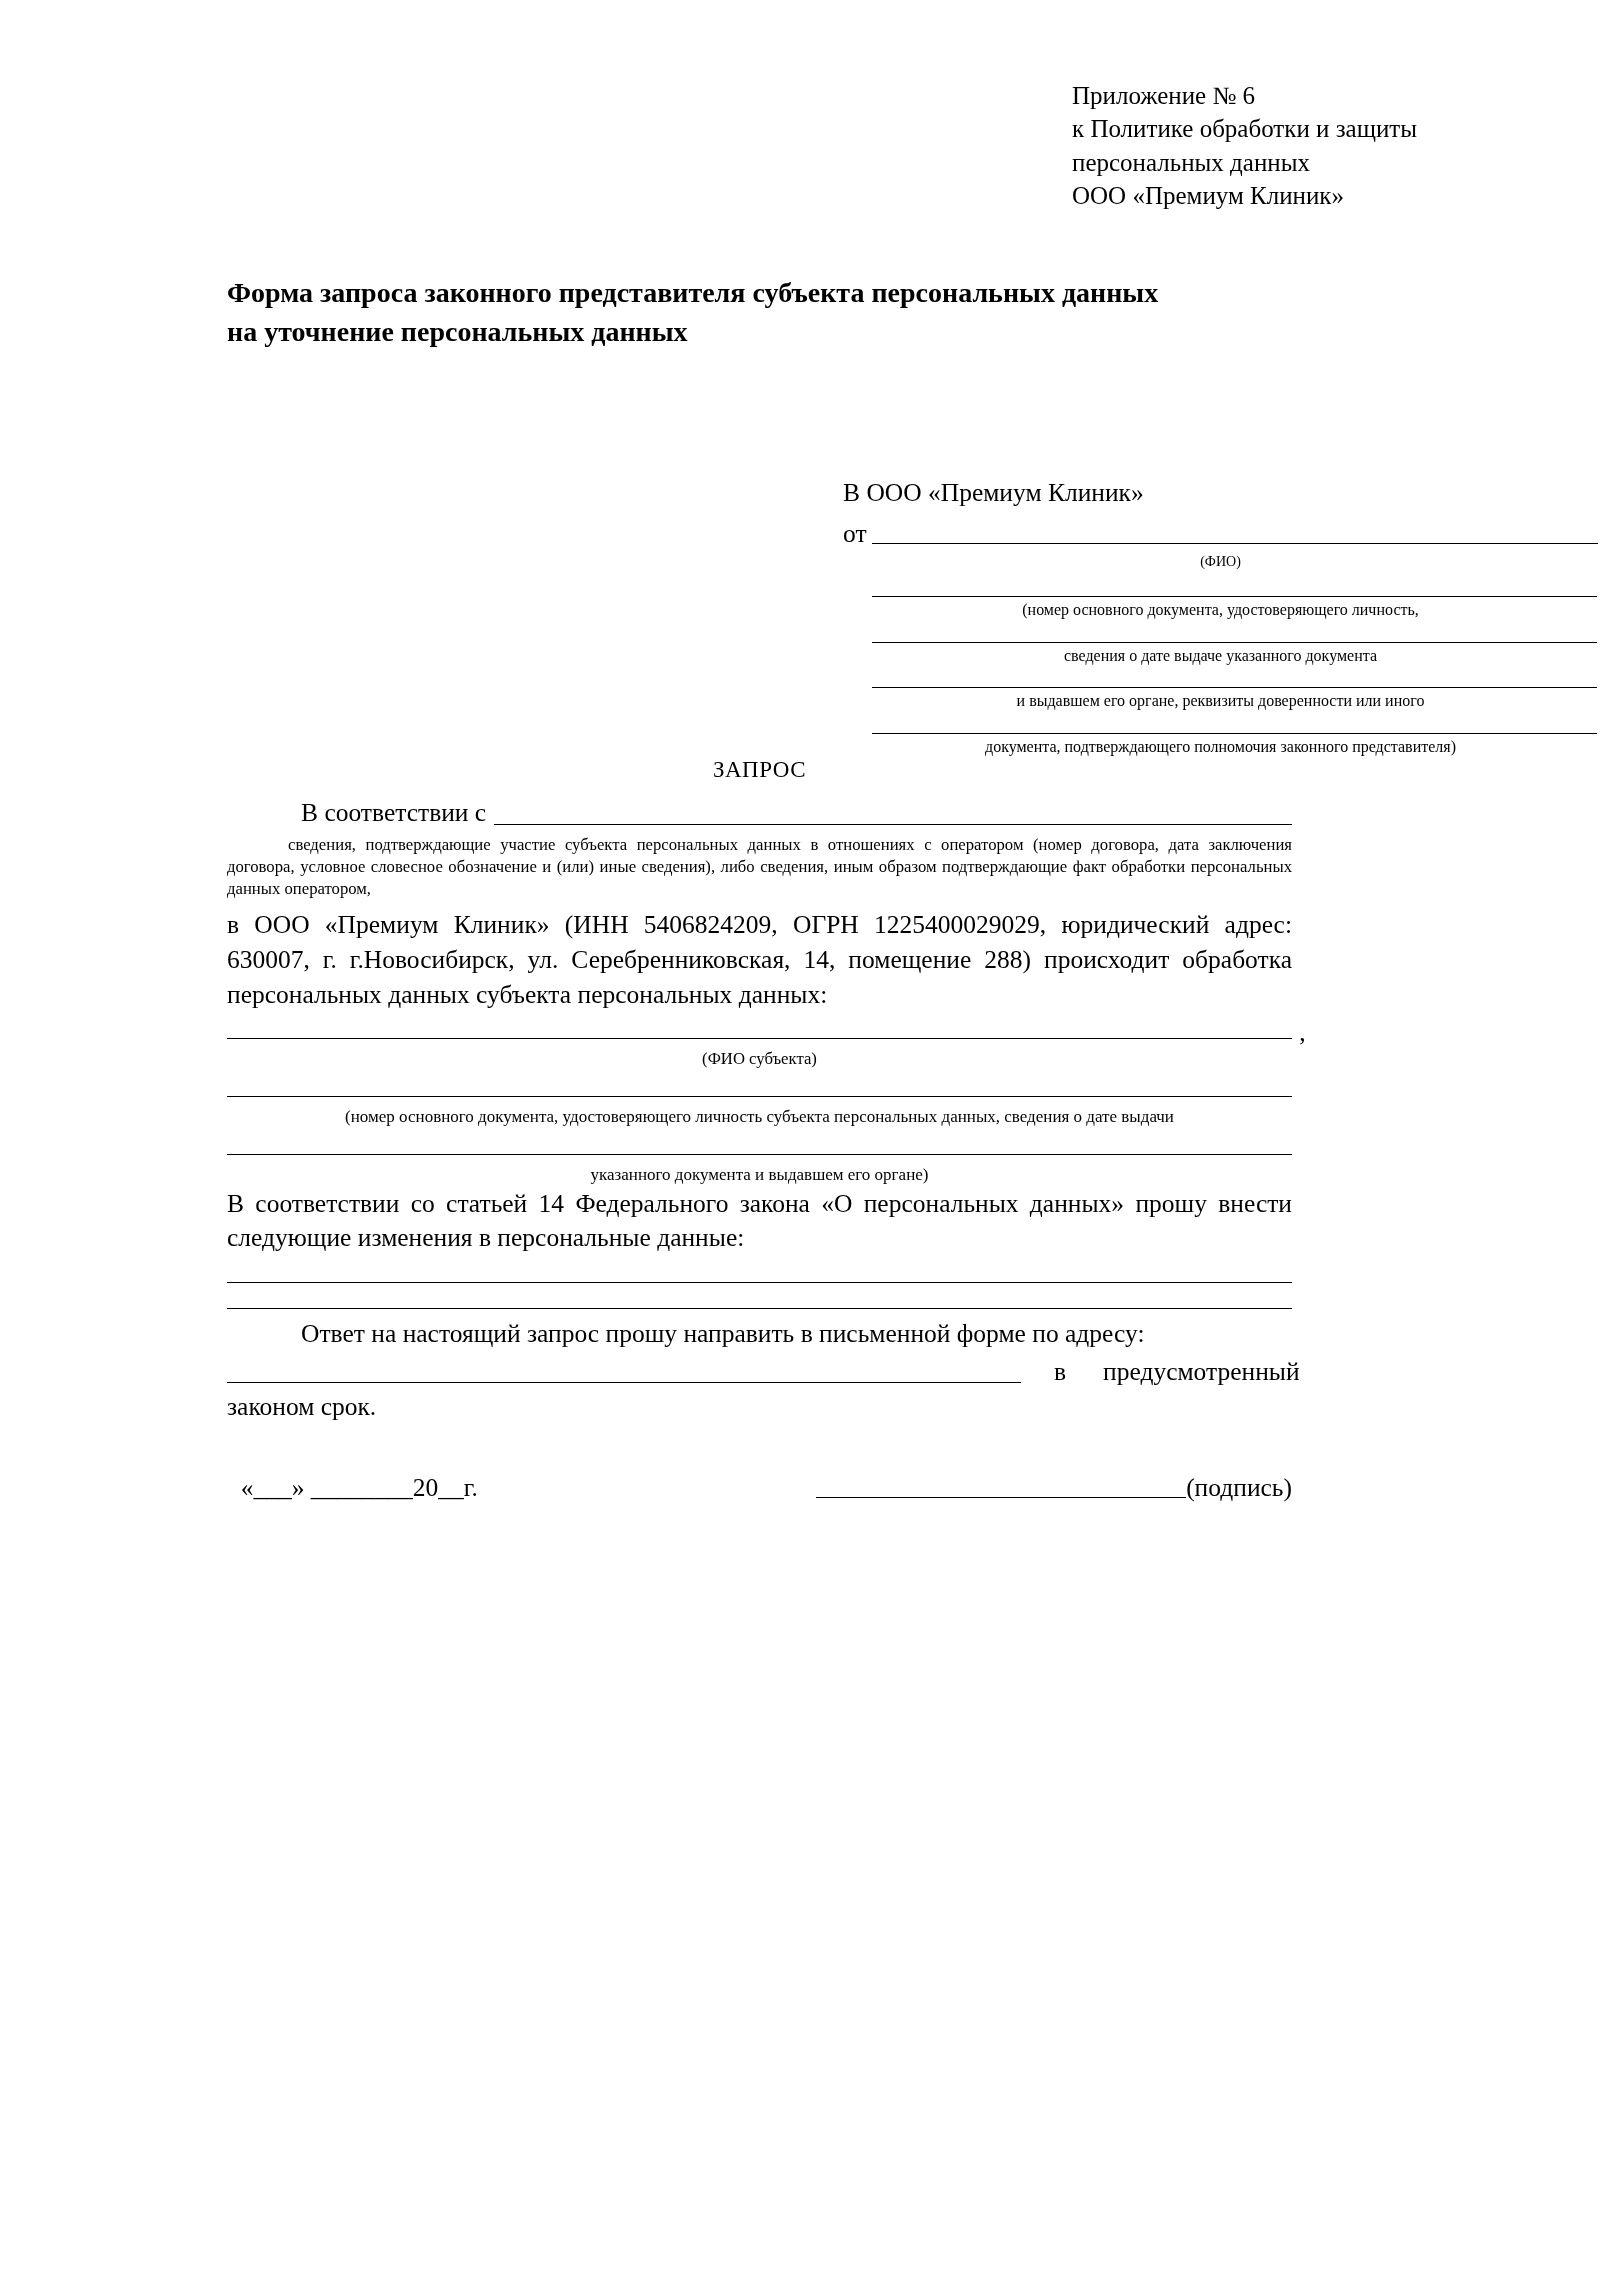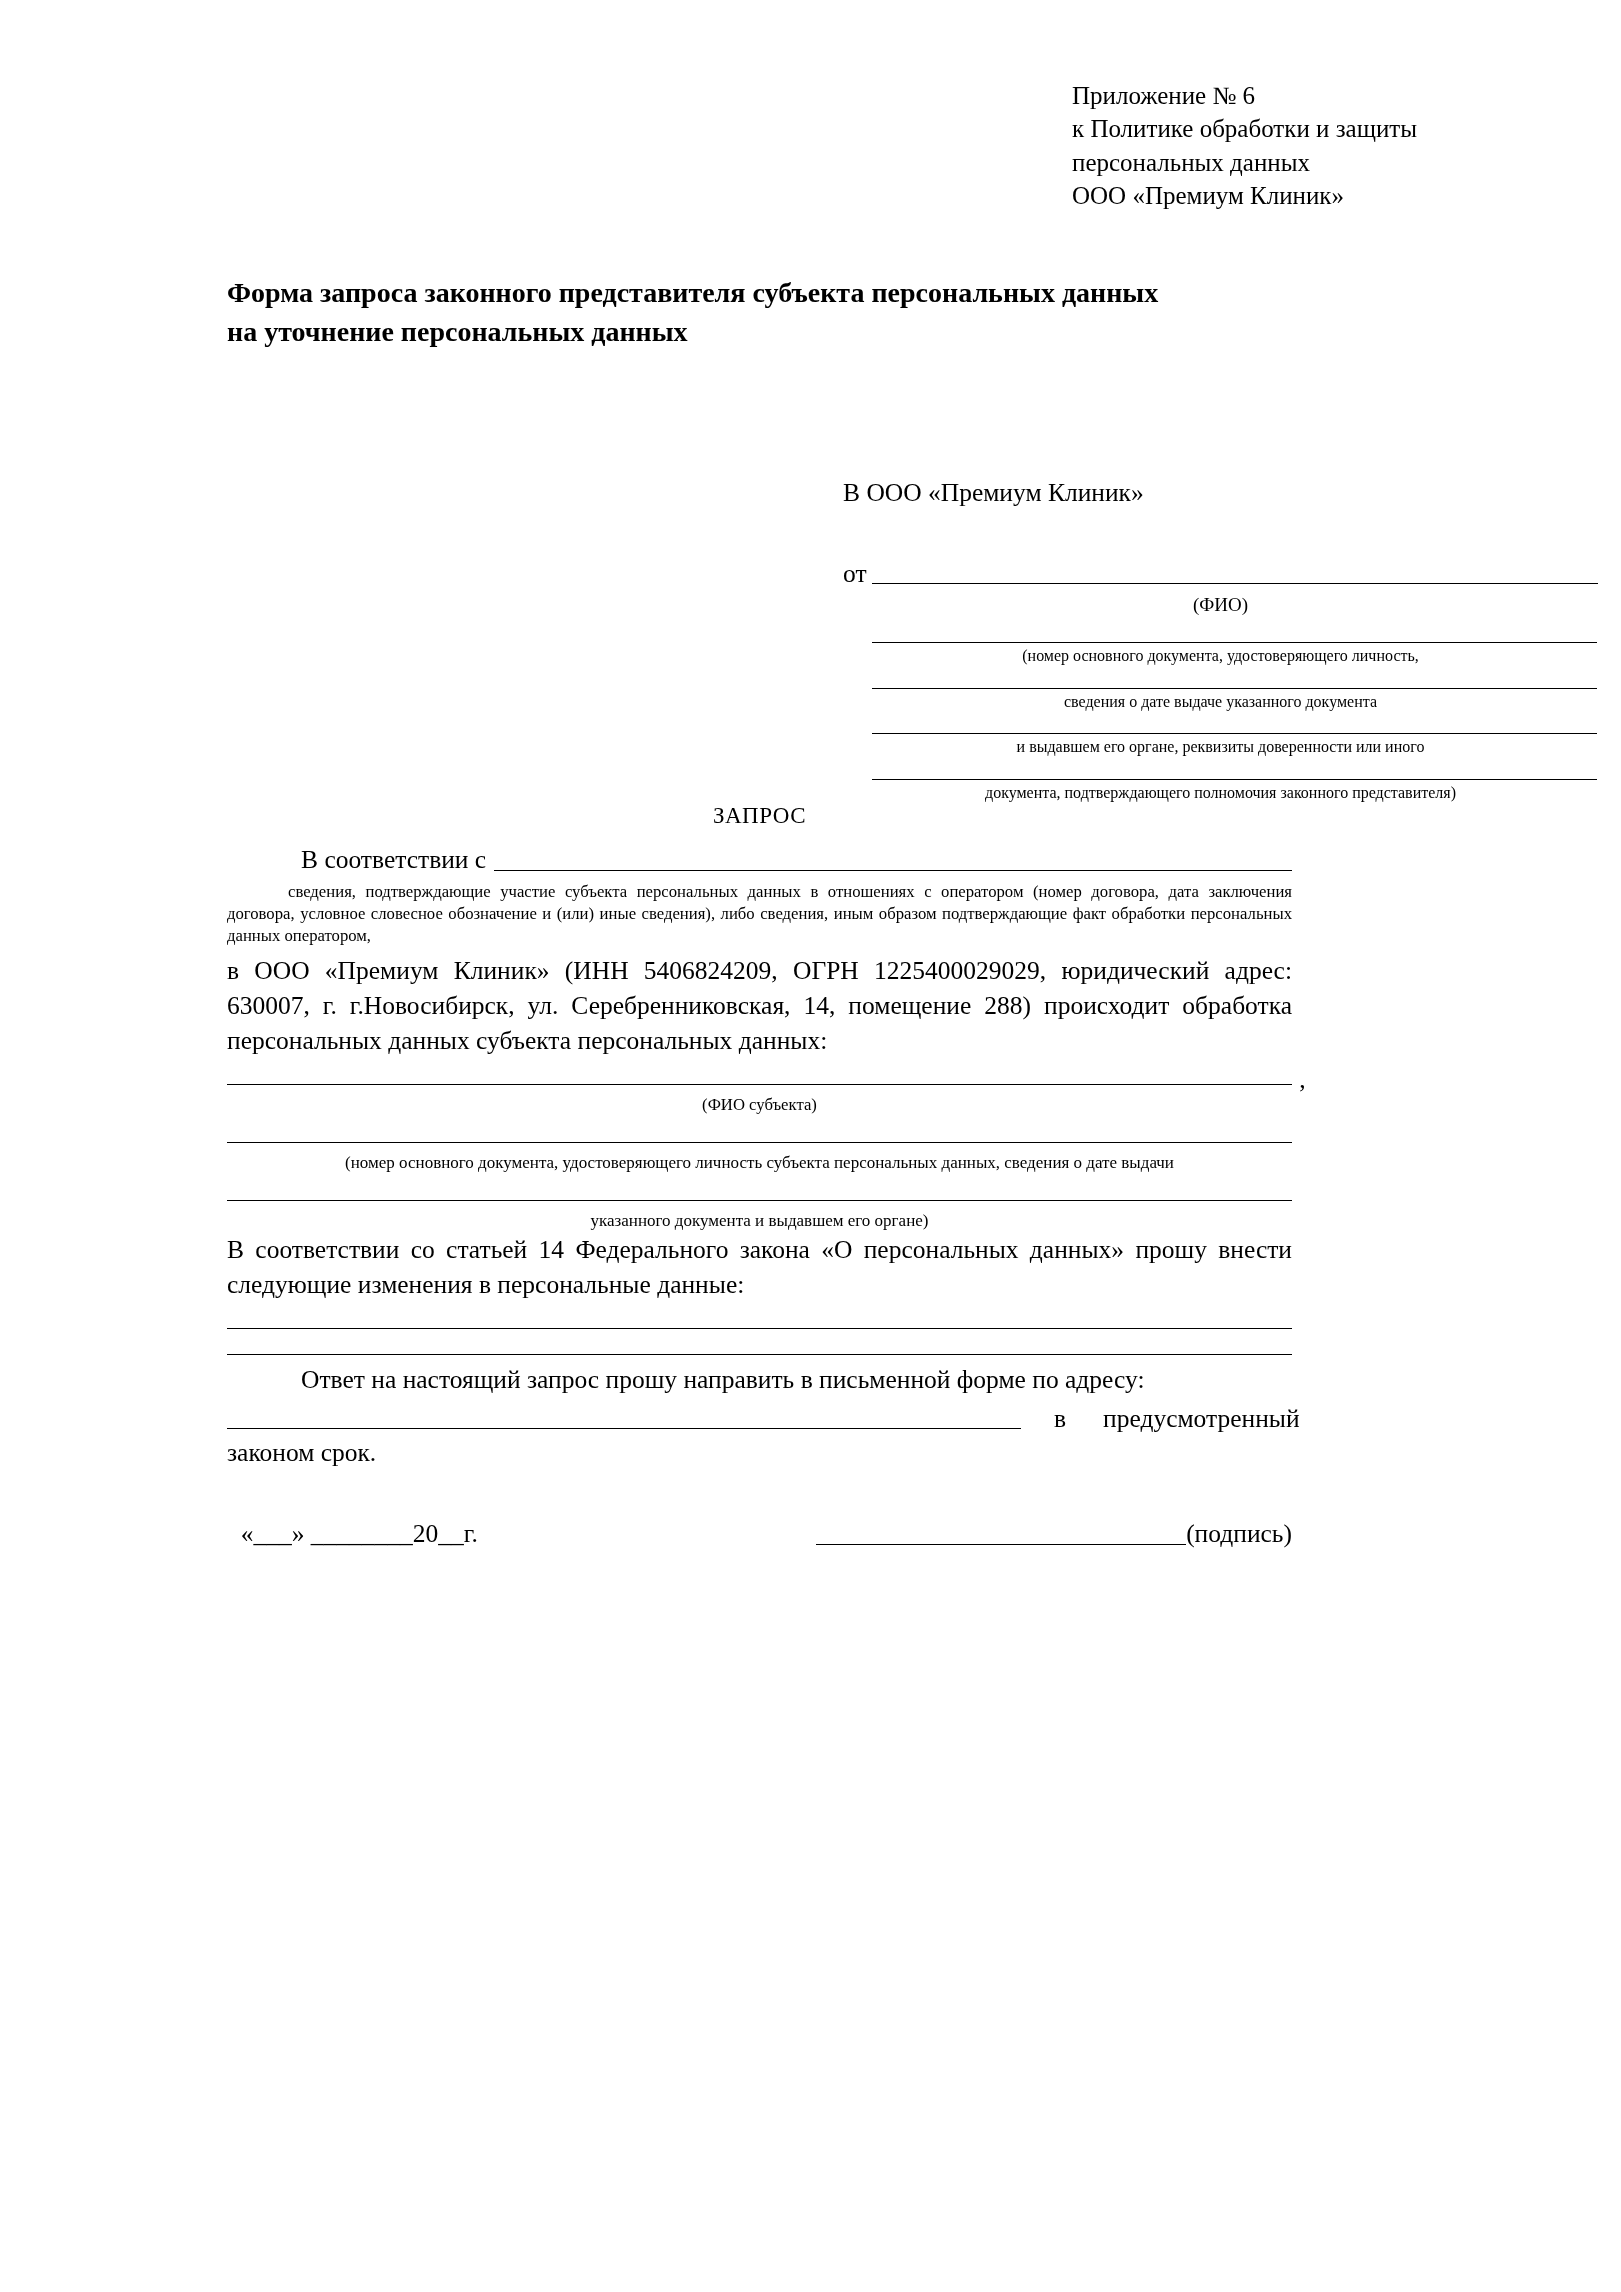--- a/index.html
+++ b/index.html
@@ -48,29 +48,29 @@
     line-height: 1.3;
   }
   .addressee .to-org { white-space: nowrap; }
 
   .from-row {
     display: flex;
     align-items: flex-end;
     margin-top: 7.8px;
     width: 755px;
   }
-  .from-row .lbl { flex: 0 0 auto; padding-right: 5.9px; margin-top: 40px; }
+  .from-row .lbl { flex: 0 0 auto; padding-right: 5.9px; }
   .rule {
     flex: 1 1 auto;
     border-bottom: 1.6px solid #000;
     height: 0;
     margin-bottom: 5.9px;
   }
   .caption {
-    font-size: 19px;
+    font-size: 14px;
     text-align: center;
     line-height: 1.25;
     margin-top: 2.9px;
   }
   .caption.small { font-size: 16px; }
   .line-wide {
     width: 725px;
     border-bottom: 1.6px solid #000;
     height: 0;
     margin-left: 29px;

